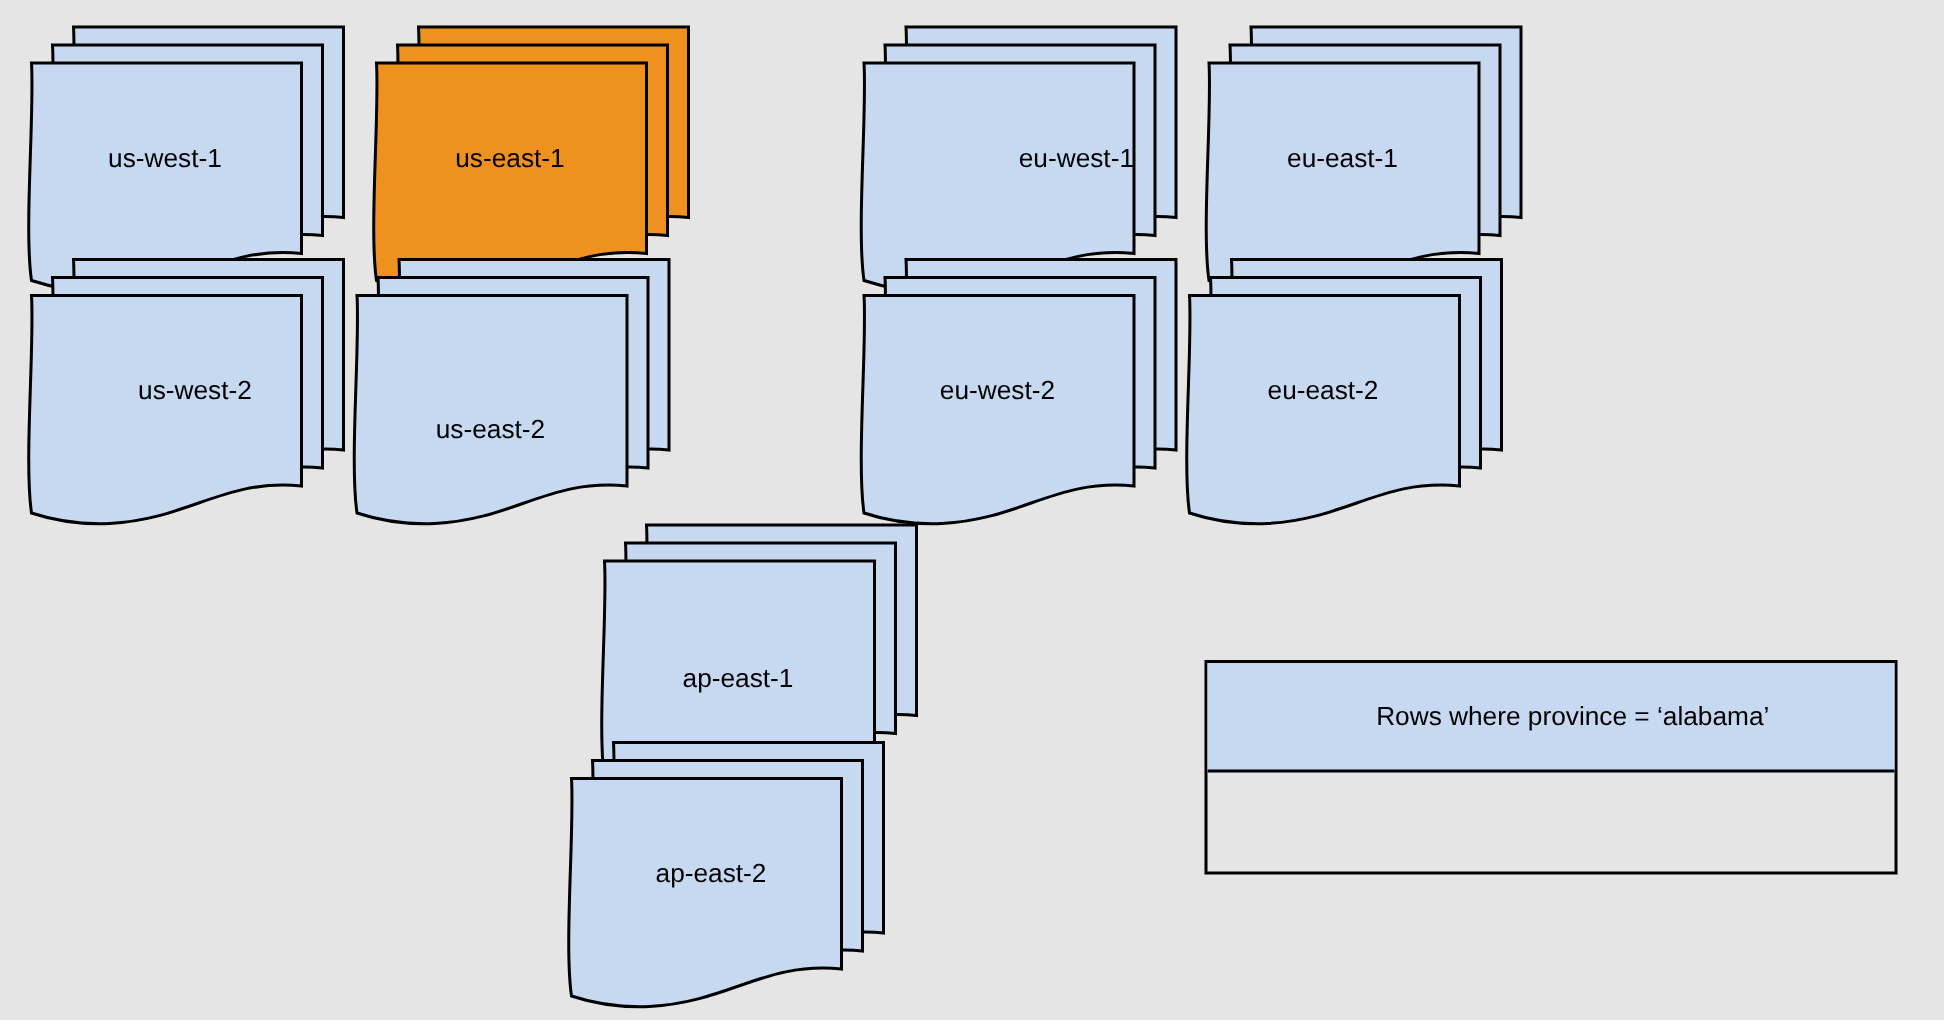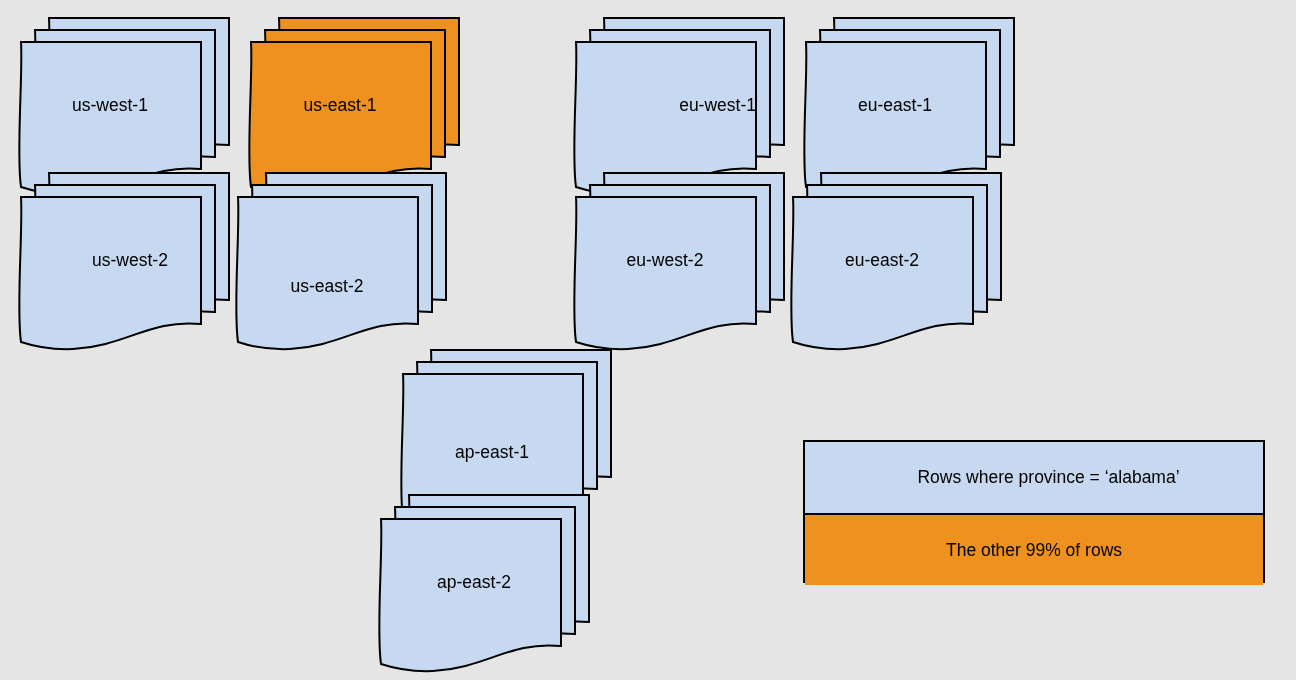--- a/index.html
+++ b/index.html
@@ -147,17 +147,14 @@
         <path d="M 31 1 L 211 1 L 211 128 C 159 123 137 150 83 153 C 59 154 43 150 31 146 C 26 112 33 35 31 1 Z" fill="#c6d9f0" stroke="#000000" stroke-width="2" stroke-linejoin="miter"></path>
         <path d="M 17 13 L 197 13 L 197 140 C 145 135 123 162 69 165 C 45 166 29 162 17 158 C 12 124 19 47 17 13 Z" fill="#c6d9f0" stroke="#000000" stroke-width="2" stroke-linejoin="miter"></path>
         <path d="M 3 25 L 183 25 L 183 152 C 131 147 109 174 55 177 C 31 178 15 174 3 170 C -2 136 5 59 3 25 Z" fill="#c6d9f0" stroke="#000000" stroke-width="2" stroke-linejoin="miter"></path>
       </svg>
       <div class="doc-label" style="top: 79.5px; left: 5px;">ap-east-2</div>
     </div>
     <div class="legend" style="left: 803px; top: 440px; width: 462px; height: 143px;">
       <div class="legend-row blue" style="height: 73px; padding-left: 29px;">
         <span>Rows where province = ‘alabama’</span>
       </div>
-      <div class="legend-row orange" style="height: 70px; border-bottom: none;">
-        <span>The other 99% of rows</span>
-      </div>
     </div>
   </div>
 
 </body></html>

